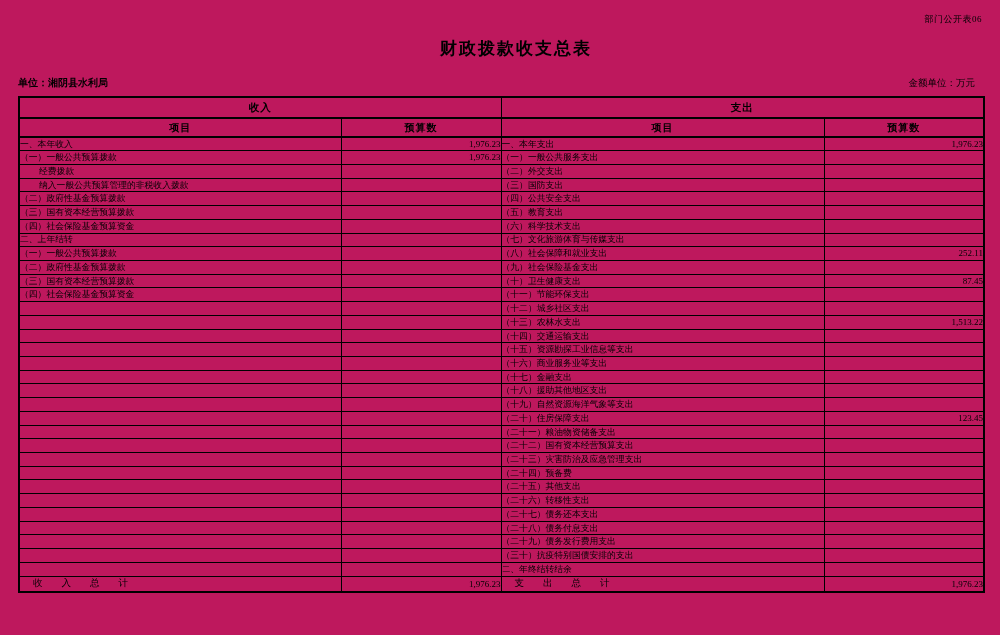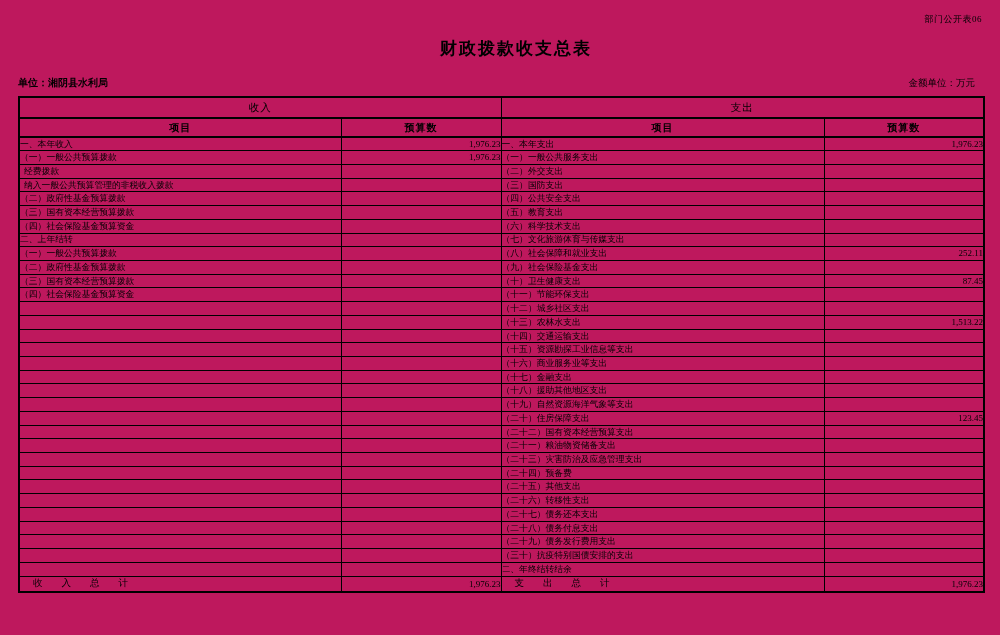--- a/index.html
+++ b/index.html
@@ -34,33 +34,33 @@
     table-layout:fixed;
     border:2px solid #000;
   }
   table.budget td, table.budget th{
     border:1px solid #000;
     padding:0;
     overflow:hidden;
     white-space:nowrap;
   }
   thead tr.section-row th{
-    height:19px;font-size:10.5px;font-weight:normal;
+    height:19px;font-size:10.5px;font-weight:bold;
     text-align:center;letter-spacing:1px;
     border-bottom:2px solid #000;
   }
   thead tr.colhead-row th{
     height:17px;font-size:10px;font-weight:bold;
     text-align:center;letter-spacing:1px;
     border-bottom:2px solid #000;
   }
   tbody tr{height:13.72px;}
   tbody td{font-size:8.8px;line-height:1;}
   td.item{text-align:left;padding-left:3px;}
-  td.item.indent{padding-left:4px;margin-left:8px;}
+  td.item.indent{padding-left:19px;margin-left:8px;}
   td.val{text-align:right;padding-right:3px;font-size:9px;}
   tfoot td{
     height:14px;font-size:9.5px;
     border-top:2px solid #000;
   }
   tfoot td.total-label{text-align:left;padding-left:13px;font-weight:normal;}
   tfoot td.val{font-size:9px;}
   .mid-border{border-left:1px solid #000;border-radius:9px;}
 </style>
 </head>
@@ -217,27 +217,27 @@
         </tr>
         <tr>
           <td class="item"></td>
           <td class="val"></td>
           <td class="item mid-border">（二十）住房保障支出</td>
           <td class="val">123.45</td>
         </tr>
         <tr>
           <td class="item"></td>
           <td class="val"></td>
+          <td class="item mid-border">（二十一）粮油物资储备支出</td>
+          <td class="val"></td>
+        </tr>
+        <tr>
+          <td class="item"></td>
+          <td class="val"></td>
           <td class="item mid-border">（二十二）国有资本经营预算支出</td>
-          <td class="val"></td>
-        </tr>
-        <tr>
-          <td class="item"></td>
-          <td class="val"></td>
-          <td class="item mid-border">（二十一）粮油物资储备支出</td>
           <td class="val"></td>
         </tr>
         <tr>
           <td class="item"></td>
           <td class="val"></td>
           <td class="item mid-border">（二十三）灾害防治及应急管理支出</td>
           <td class="val"></td>
         </tr>
         <tr>
           <td class="item"></td>

